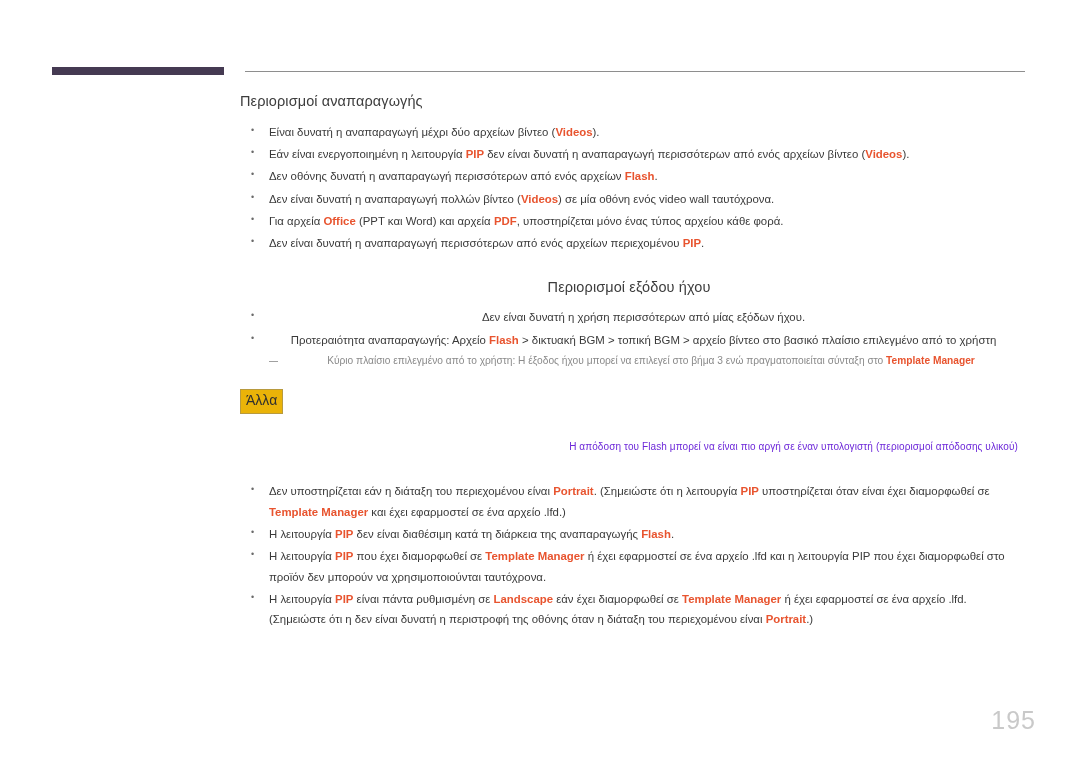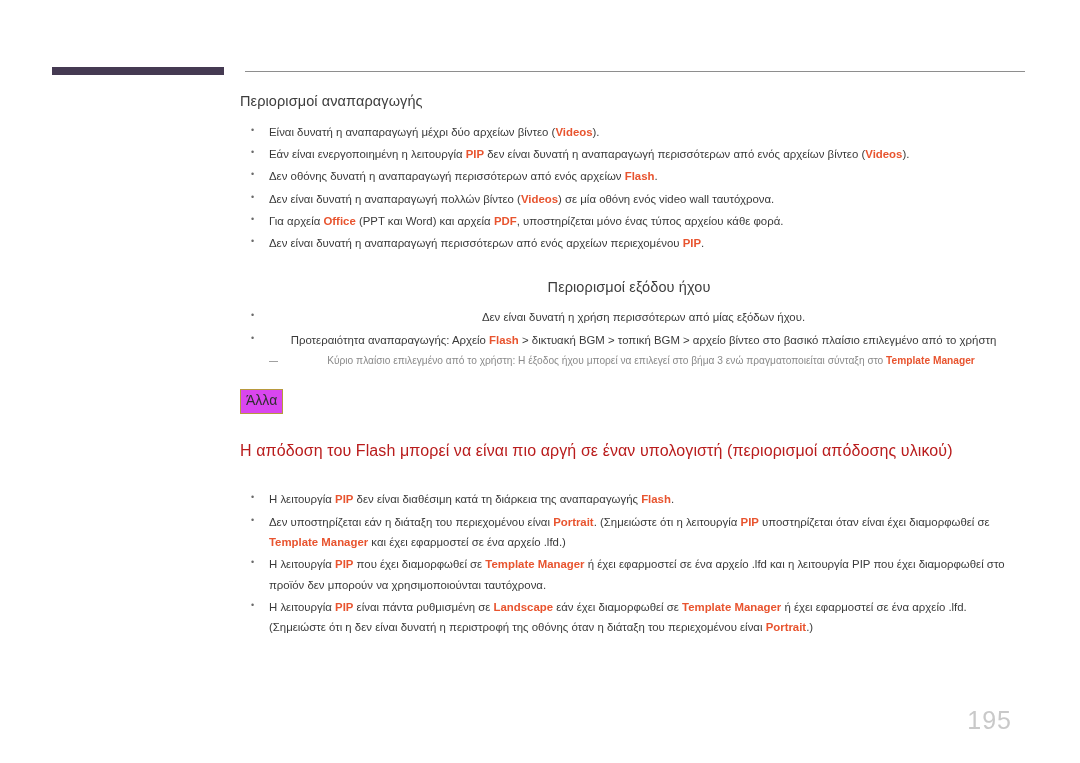--- a/index.html
+++ b/index.html
@@ -110,41 +110,42 @@
     color: #e8542f;
     font-weight: 700;
   }
 
   
   .highlight-wrap {
     margin: 0 0 26px 0;
   }
   .highlight-label {
     display: inline-block;
-    background: #d946ef;
+    background: #eab308;
     border: 1px solid #b89a3e;
     color: #2f2f2f;
     font-size: 14px;
     line-height: 1.25;
     padding: 2px 5px 3px 5px;
   }
 
   .lead-paragraph {
-    font-size: 16px;
+    font-size: 10px;
     font-weight: 400;
-    color: #b91c1c;
+    color: #6d28d9;
     margin: 0 0 28px 0;
     line-height: 1.35;
     letter-spacing: 0.1px;
+    text-align: right;
   }
 
   
   .page-number {
     position: absolute;
-    right: 68px;
+    right: 44px;
     bottom: 28px;
     font-size: 25px;
     color: #c9c9c9;
     letter-spacing: 1px;
     font-weight: 400;
   }
 </style>
 </head>
 <body>
 
@@ -178,22 +179,22 @@
   </div>
 
   <div class="highlight-wrap">
     <span class="highlight-label">Άλλα</span>
   </div>
 
   <p class="lead-paragraph">Η απόδοση του Flash μπορεί να είναι πιο αργή σε έναν υπολογιστή (περιορισμοί απόδοσης υλικού)</p>
 
   <div class="section">
     <ul class="bullets">
+        <li><span>Δεν υποστηρίζεται εάν η διάταξη του περιεχομένου είναι </span><span class="accent">Portrait</span><span>.  (Σημειώστε ότι η λειτουργία </span><span class="accent">PIP</span><span> υποστηρίζεται όταν είναι έχει διαμορφωθεί σε </span><span class="accent">Template Manager</span><span> και έχει εφαρμοστεί σε ένα αρχείο .lfd.)</span></li>
         <li><span>Η λειτουργία </span><span class="accent">PIP</span><span> δεν είναι διαθέσιμη κατά τη διάρκεια της αναπαραγωγής </span><span class="accent">Flash</span><span>.</span></li>
-        <li><span>Δεν υποστηρίζεται εάν η διάταξη του περιεχομένου είναι </span><span class="accent">Portrait</span><span>.  (Σημειώστε ότι η λειτουργία </span><span class="accent">PIP</span><span> υποστηρίζεται όταν είναι έχει διαμορφωθεί σε </span><span class="accent">Template Manager</span><span> και έχει εφαρμοστεί σε ένα αρχείο .lfd.)</span></li>
         <li><span>Η λειτουργία </span><span class="accent">PIP</span><span> που έχει διαμορφωθεί σε </span><span class="accent">Template Manager</span><span> ή έχει εφαρμοστεί σε ένα αρχείο .lfd και η λειτουργία PIP που έχει διαμορφωθεί στο προϊόν δεν μπορούν να χρησιμοποιούνται ταυτόχρονα.</span></li>
         <li><span>Η λειτουργία </span><span class="accent">PIP</span><span> είναι πάντα ρυθμισμένη σε </span><span class="accent">Landscape</span><span> εάν έχει διαμορφωθεί σε </span><span class="accent">Template Manager</span><span> ή έχει εφαρμοστεί σε ένα αρχείο .lfd. (Σημειώστε ότι η δεν είναι δυνατή η περιστροφή της οθόνης όταν η διάταξη του περιεχομένου είναι </span><span class="accent">Portrait</span><span>.)</span></li>
       </ul>
   </div>
 
 </div>
 
 <div class="page-number">195</div>
 
 </body></html>

